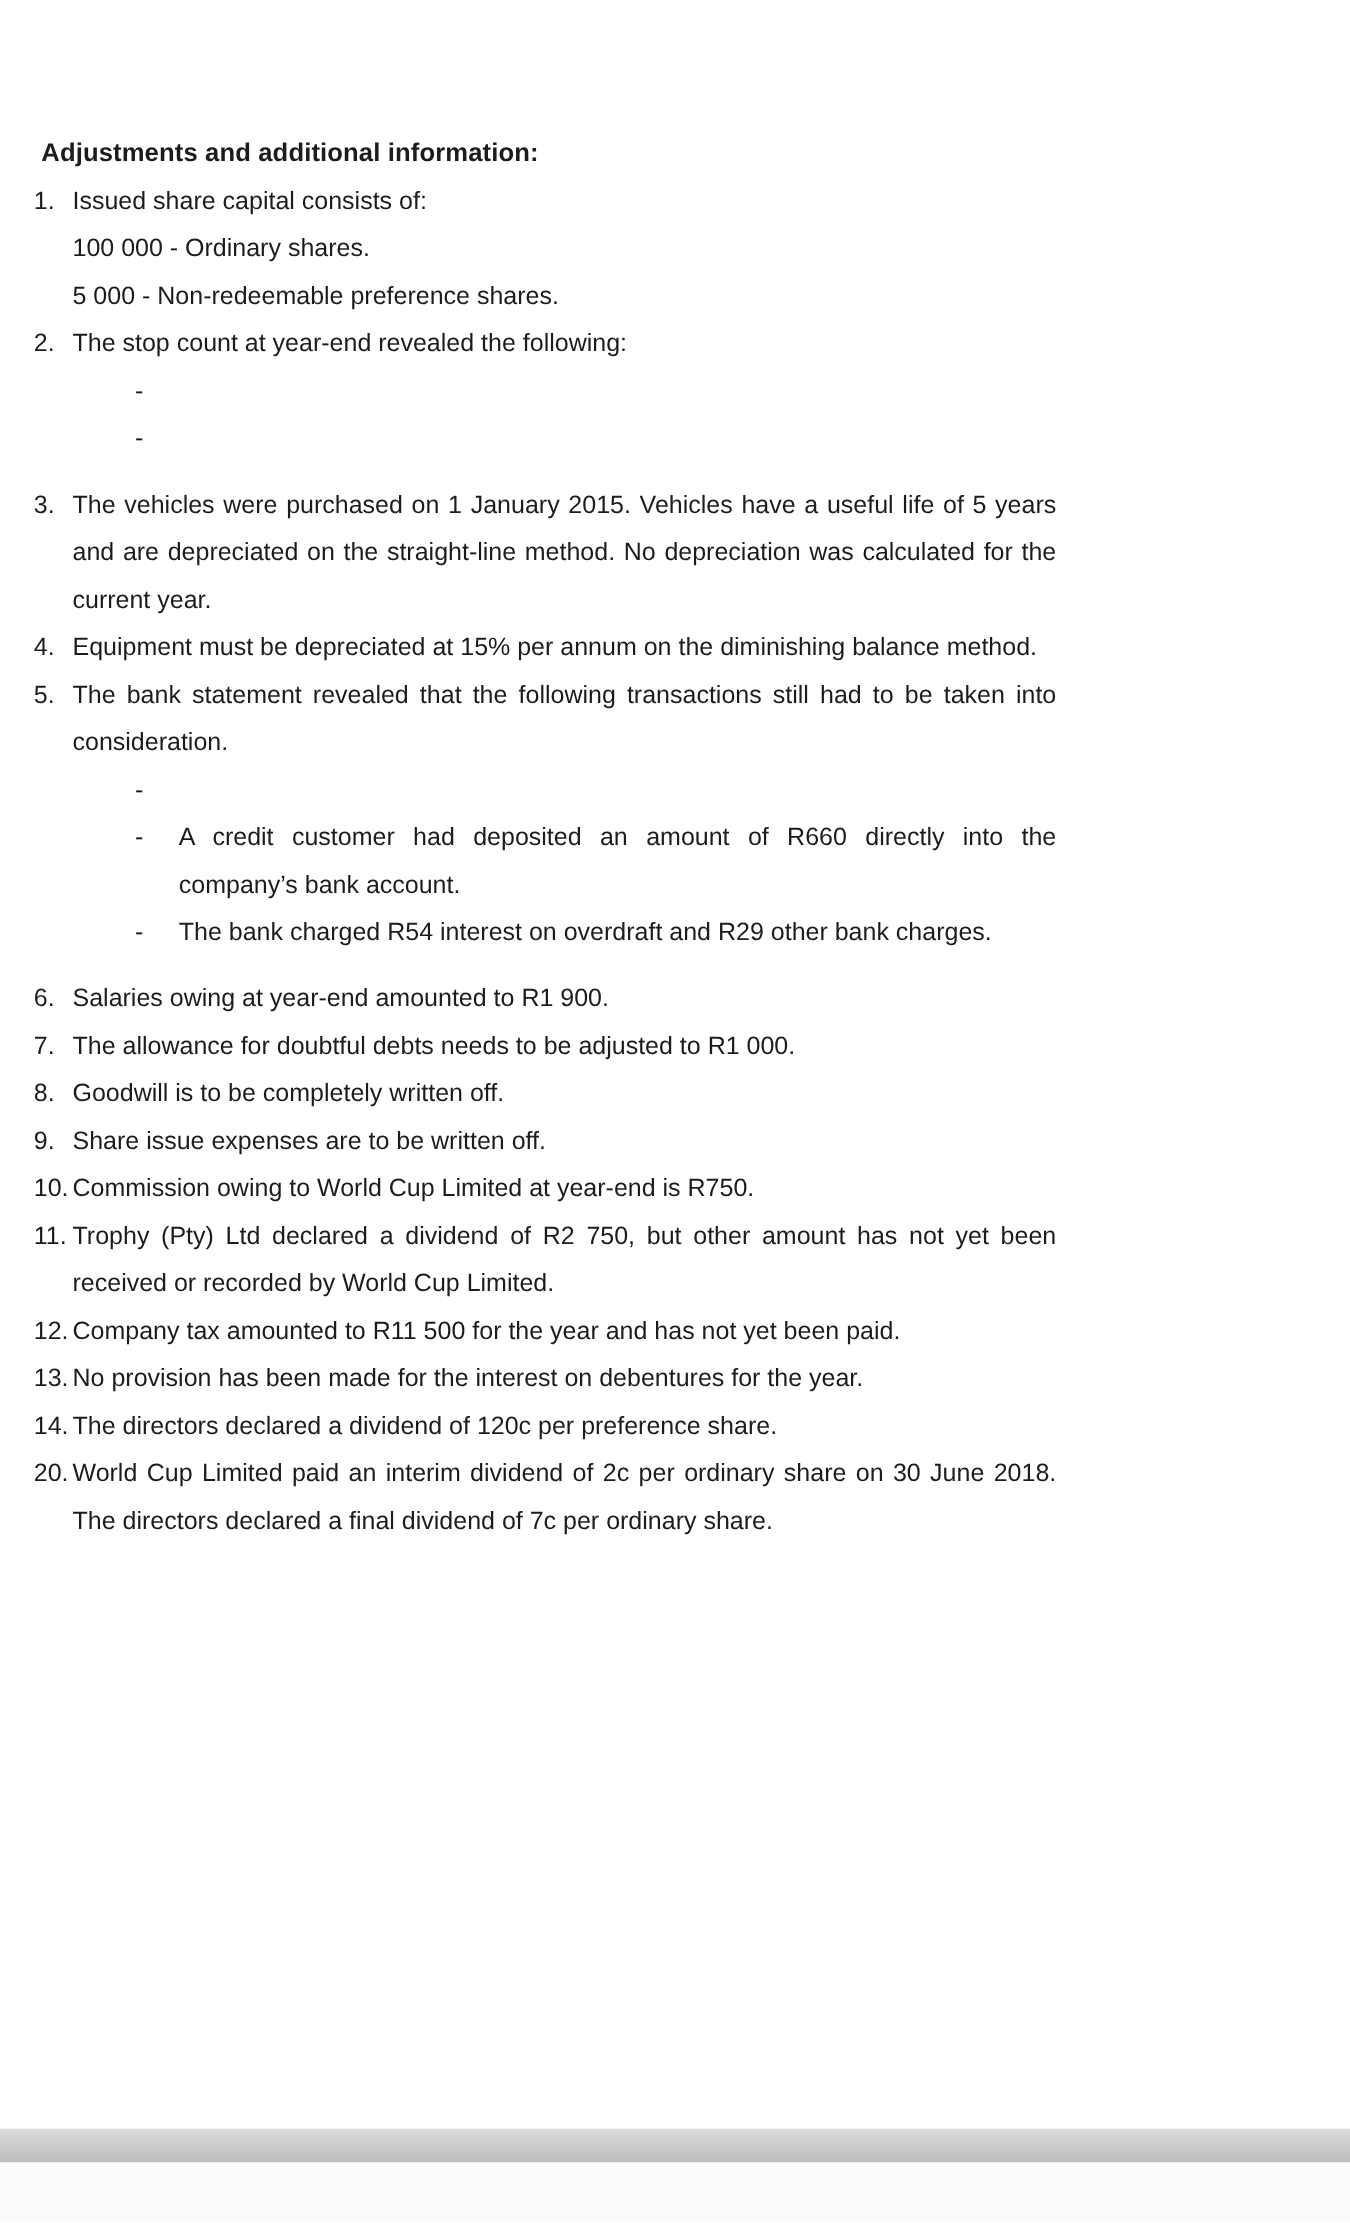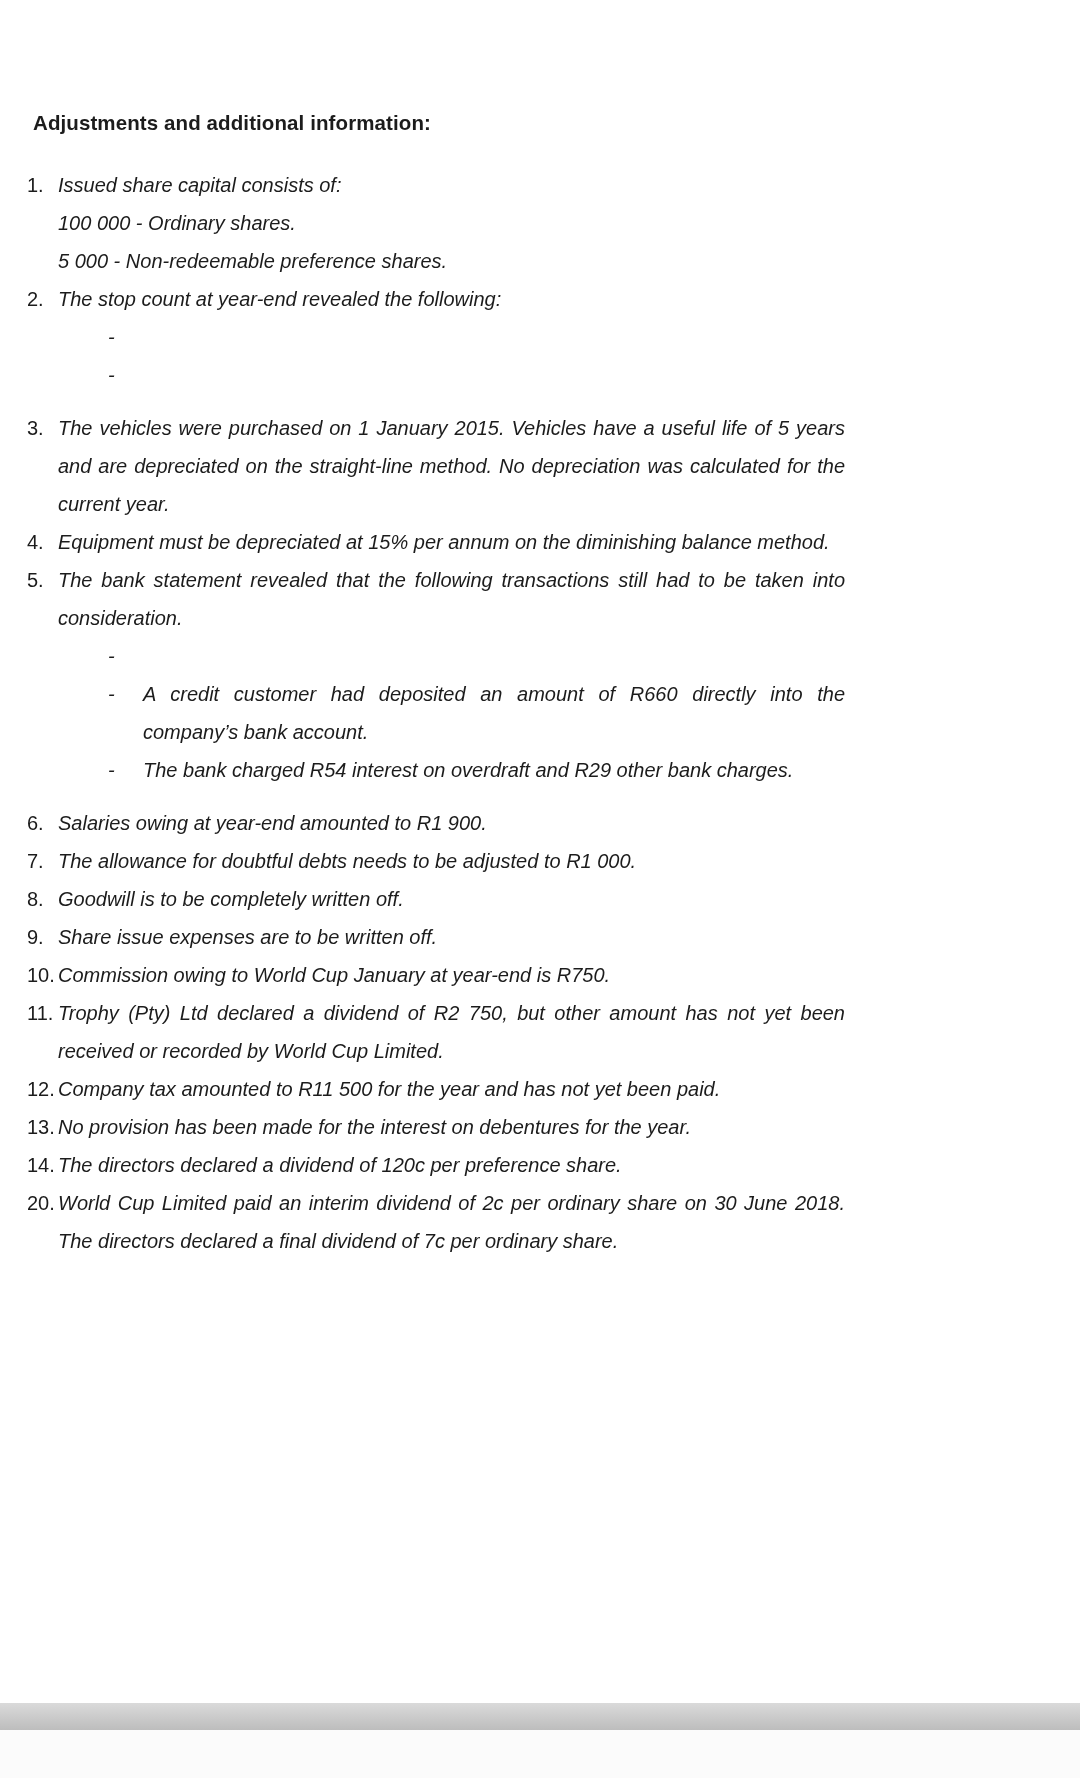--- a/index.html
+++ b/index.html
@@ -11,34 +11,34 @@
   }
   .content {
     min-height:1703px;
     padding:104px 235px 0 27px;
   }
   .heading {
     font-size:20.5px;
     font-weight:bold;
     line-height:38px;
     padding-left:6px;
-    margin-bottom:24px;
+    margin-bottom:0;
     letter-spacing:0.1px;
   }
   .list { list-style:none; }
   .item {
     display:flex;
     font-size:20px;
     line-height:38px;
   }
   .num {
     flex:0 0 31px;
     white-space:nowrap;
   }
-  .body { flex:1; min-width:0;font-style:italic; }
+  .body { flex:1; min-width:0; }
   .just { text-align:justify; }
   .sub-line {  }
   .dash-row { display:flex; }
   .dash-marker { flex:0 0 35px; margin-left:50px; }
   .dash-text { flex:1; min-width:0; }
   .gap { margin-top:15px; }
   .page-edge {
     height:27px;
     background:linear-gradient(#dadada, #bdbdbd);
   }
@@ -121,21 +121,21 @@
       <div class="body">Goodwill is to be completely written off.</div>
     </li>
 
     <li class="item">
       <span class="num">9.</span>
       <div class="body">Share issue expenses are to be written off.</div>
     </li>
 
     <li class="item">
       <span class="num">10.</span>
-      <div class="body">Commission owing to World Cup January at year-end is R750.</div>
+      <div class="body">Commission owing to World Cup Limited at year-end is R750.</div>
     </li>
 
     <li class="item">
       <span class="num">11.</span>
       <div class="body just">Trophy (Pty) Ltd declared a dividend of R2 750, but other amount has not yet been received or recorded by World Cup Limited.</div>
     </li>
 
     <li class="item">
       <span class="num">12.</span>
       <div class="body">Company tax amounted to R11 500 for the year and has not yet been paid.</div>

